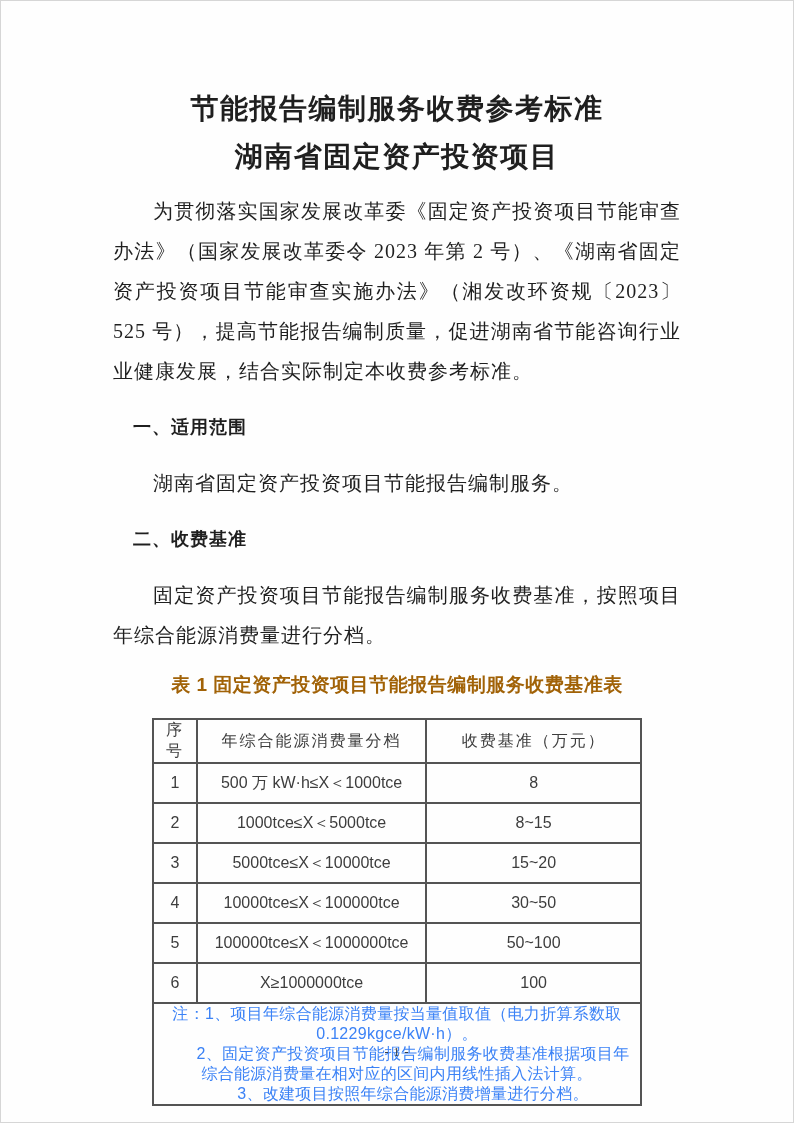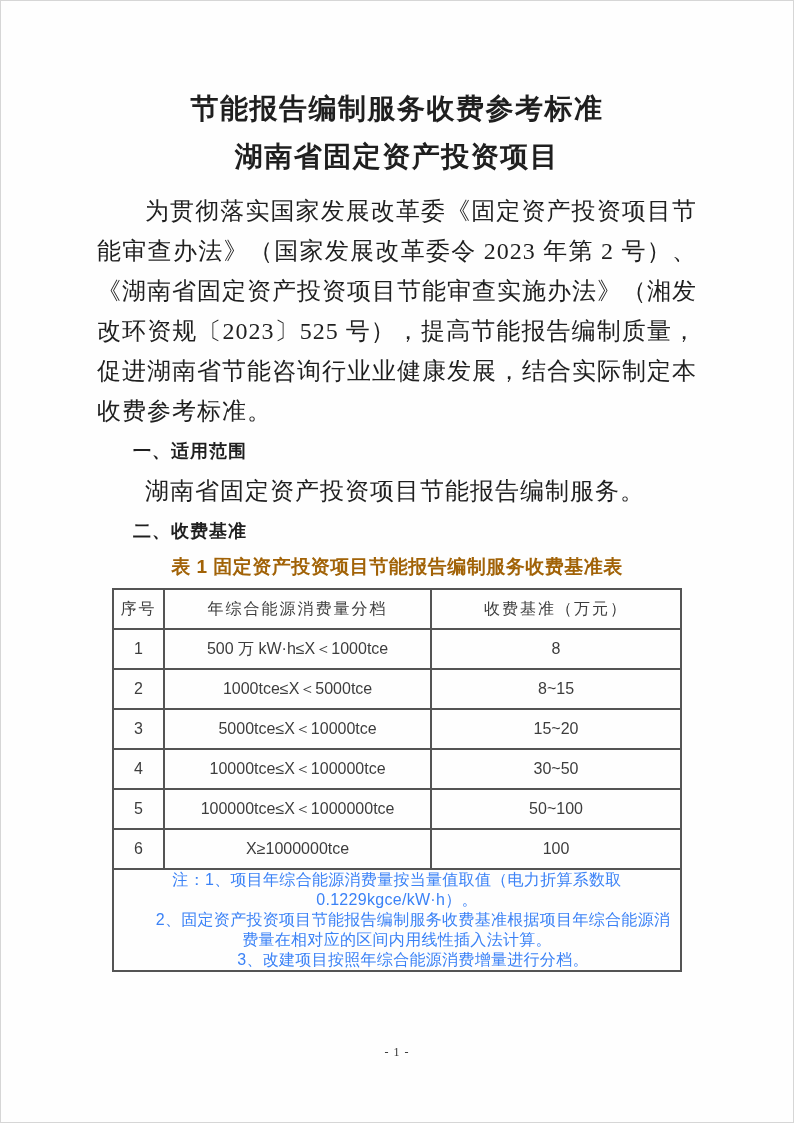--- a/index.html
+++ b/index.html
@@ -30,22 +30,22 @@
     align-items: center;
     font-size: 28px;
     font-weight: bold;
     letter-spacing: 1.5px;
   }
   .doc-title .title-line {
     display: block;
     line-height: 48px;
   }
   .body-para {
-    margin: 0;
-    font-size: 24px;
+    margin: 16px;
+    font-size: 20px;
     line-height: 40px;
     letter-spacing: 1px;
     text-align: justify;
     text-indent: 2em;
   }
   .intro {
     margin-top: 6px;
   }
   .section-heading {
     margin: 0;
@@ -60,22 +60,22 @@
     margin-top: 2px;
     font-size: 19px;
     font-weight: bold;
     line-height: 28px;
     text-align: center;
     letter-spacing: 0.5px;
     font-family: "Liberation Sans", "DejaVu Sans", sans-serif;
     color: #a16207;
   }
   table.fee-table {
-    width: 570px;
-    margin: 7px auto 0 auto;
+    width: 490px;
+    margin: 19px auto 0 auto;
     border-collapse: collapse;
     table-layout: fixed;
     color: #3d3d3d;
     font-family: "Liberation Sans", "DejaVu Sans", sans-serif;
   }
   table.fee-table th,
   table.fee-table td {
     border: 2px solid #545454;
     text-align: center;
     vertical-align: middle;
@@ -126,20 +126,21 @@
     <span class="title-line">节能报告编制服务收费参考标准</span>
     <span class="title-line">湖南省固定资产投资项目</span>
   </h1>
 
   <p class="body-para intro">为贯彻落实国家发展改革委《固定资产投资项目节能审查办法》（国家发展改革委令 2023 年第 2 号）、《湖南省固定资产投资项目节能审查实施办法》（湘发改环资规〔2023〕525 号），提高节能报告编制质量，促进湖南省节能咨询行业业健康发展，结合实际制定本收费参考标准。</p>
 
   <h2 class="section-heading">一、适用范围</h2>
   <p class="body-para">湖南省固定资产投资项目节能报告编制服务。</p>
 
   <h2 class="section-heading">二、收费基准</h2>
+  <p class="body-para">固定资产投资项目节能报告编制服务收费基准，按照项目年综合能源消费量进行分档。</p>
 
   <div class="table-caption">表 1 固定资产投资项目节能报告编制服务收费基准表</div>
 
   <table class="fee-table">
     <thead>
       <tr>
         <th class="col-no">序号</th>
         <th class="col-range">年综合能源消费量分档</th>
         <th class="col-fee">收费基准（万元）</th>
       </tr>

